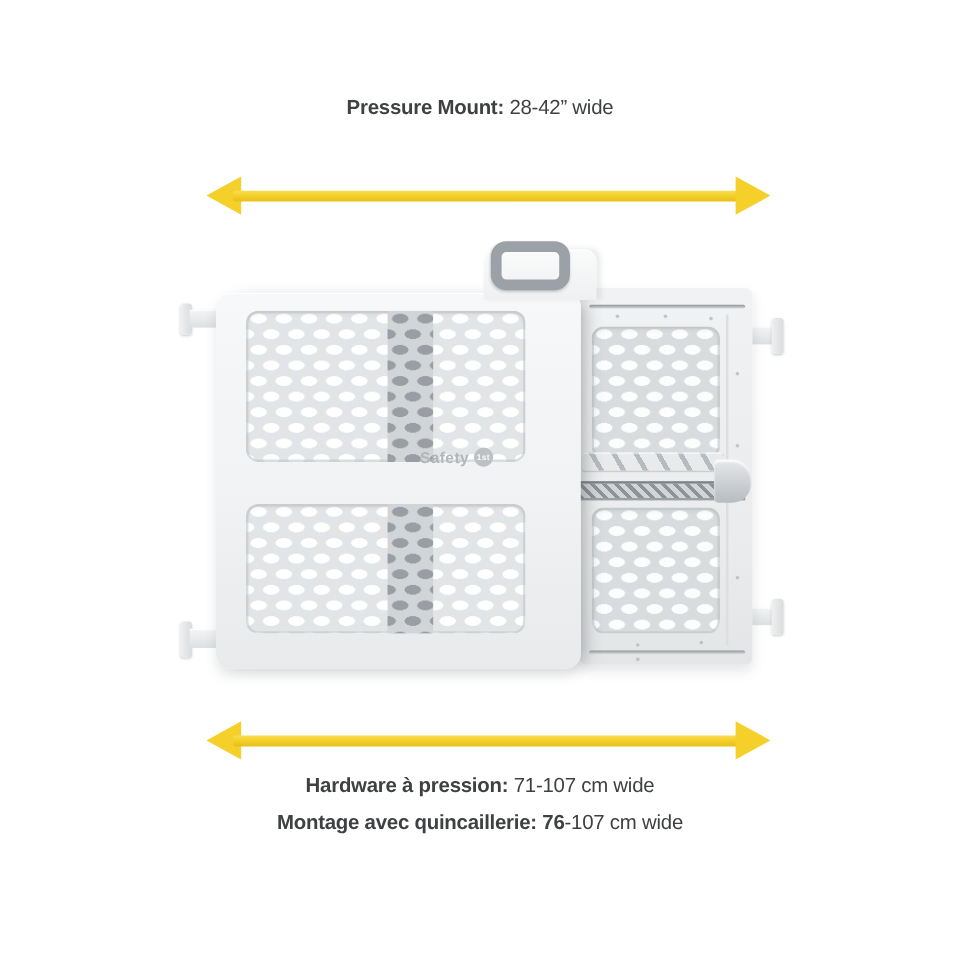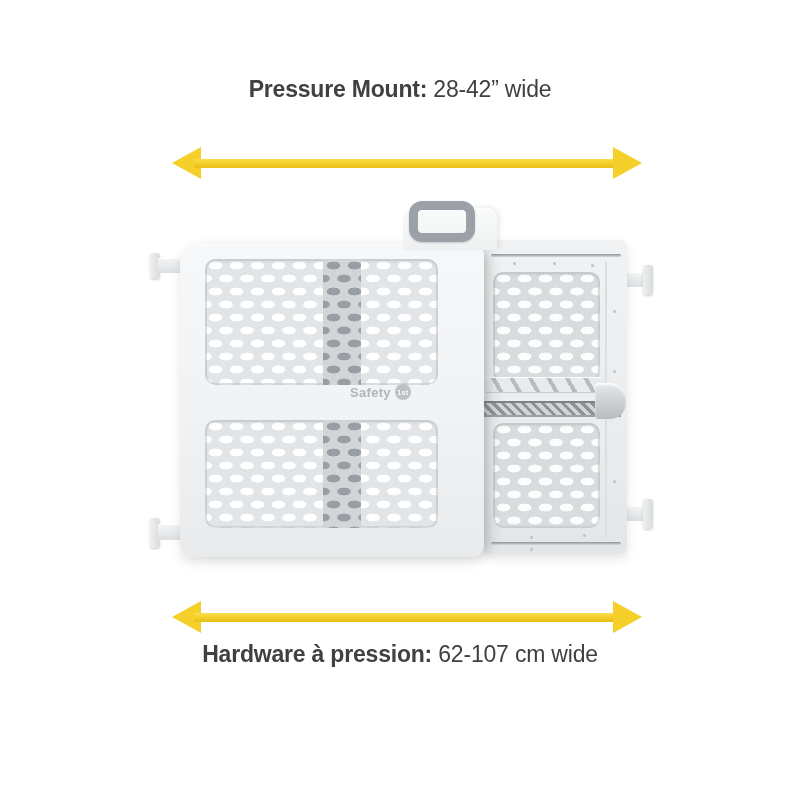--- a/index.html
+++ b/index.html
@@ -7,21 +7,21 @@
     --text:#3E4042;
     --handle:#9BA1A6;
   }
   *{margin:0;padding:0;box-sizing:border-box;}
   html,body{background:#fff;}
   body{font-family:"Liberation Sans",sans-serif;}
   .stage{position:relative;width:800px;height:800px;background:#ffffff;overflow:hidden;margin:0 auto;}
 
   
   .ann{position:absolute;left:0;right:0;text-align:center;color:var(--text);
-       font-size:23px;line-height:31px;letter-spacing:-0.2px;}
+       font-size:17px;line-height:31px;letter-spacing:-0.2px;}
   .ann .b{font-weight:700;}
   .ann-top{top:74px;}
   .ann-bottom{top:639px;}
 
   
   .arrow{position:absolute;left:172px;width:470px;height:34px;}
   .arrow-top{top:146px;}
   .arrow-bottom{top:600px;}
   .arrow .shaft{position:absolute;left:22px;right:22px;top:13px;height:9px;
     background:linear-gradient(180deg,#f8dd4e,var(--yellow) 45%,#e6bf17);border-radius:2px;}
@@ -81,21 +81,21 @@
 
   
   .front-panel{position:absolute;left:30px;top:46px;width:304px;height:313px;
     background:linear-gradient(180deg,#f7f8f9,#f1f2f4 55%,#e8eaec);
     border-radius:12px;
     box-shadow:10px 0 14px -6px rgba(60,65,70,.28), 0 6px 10px rgba(80,85,90,.14),
                inset 0 1px 0 #fff;}
   .front-window-top{left:25px;top:15px;width:233px;height:126px;}
   .front-window-bottom{left:25px;top:176px;width:233px;height:108px;}
 
-  .brand{position:absolute;left:170px;top:140px;display:flex;align-items:center;gap:4px;
+  .brand{position:absolute;left:170px;top:129px;display:flex;align-items:center;gap:4px;
     color:#b2b6ba;font-weight:700;font-size:13px;letter-spacing:.3px;}
   .badge{display:inline-flex;align-items:center;justify-content:center;width:16px;height:16px;
     border-radius:50%;background:#bdc1c5;color:#fafbfb;font-size:7px;font-weight:700;}
 
   
   .housing{position:absolute;left:253px;top:10px;width:94px;height:42px;
     background:linear-gradient(180deg,#fafbfb,#eef0f1);border-radius:10px 10px 0 0;
     box-shadow:inset 0 1px 0 #fff,3px -1px 4px rgba(90,95,100,.12);z-index:4;}
   .handle-ring{position:absolute;left:259px;top:3px;width:66px;height:41px;
     border:9px solid var(--handle);border-radius:13px;z-index:5;
@@ -179,16 +179,17 @@
     <div class="handle-ring"></div>
   </div>
 
   <div class="arrow arrow-bottom">
     <span class="head head-l"></span>
     <span class="shaft"></span>
     <span class="head head-r"></span>
   </div>
 
   <div class="ann ann-bottom">
-    <div><span class="b">Hardware à pression:</span><span> 62-107 cm wide</span></div>
+    <div><span class="b">Hardware à pression:</span><span> 71-107 cm wide</span></div>
+    <div><span class="b">Montage avec quincaillerie: 76</span><span>-107 cm wide</span></div>
   </div>
 
 </div>
 
 </body></html>

